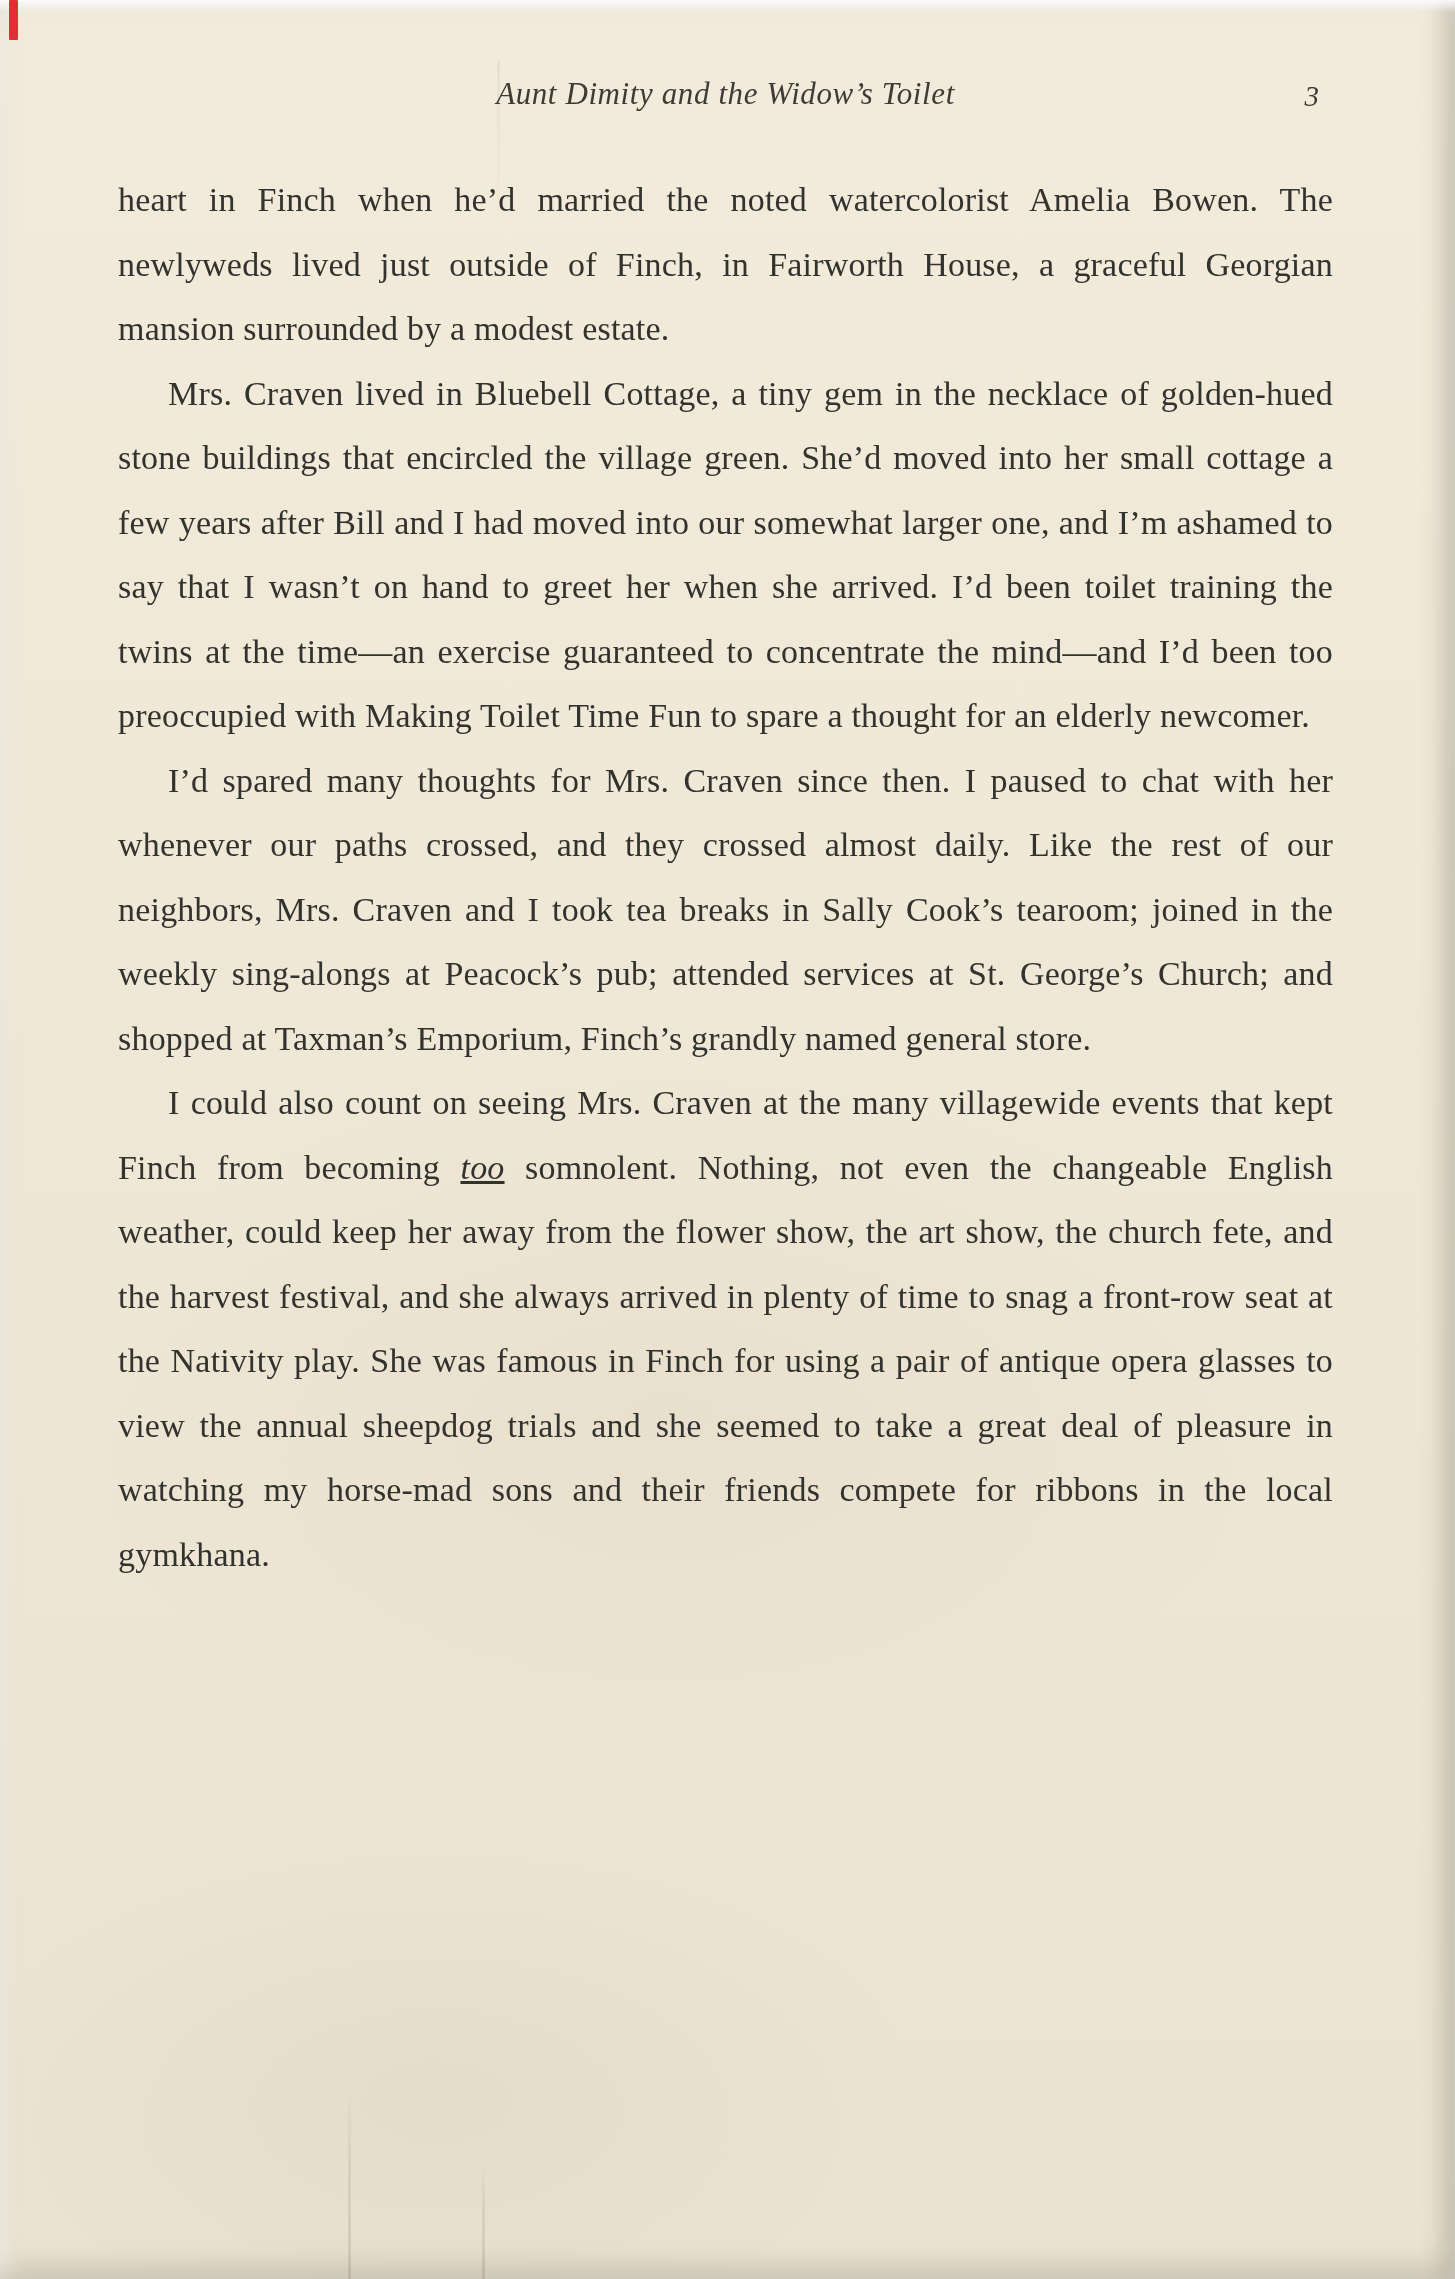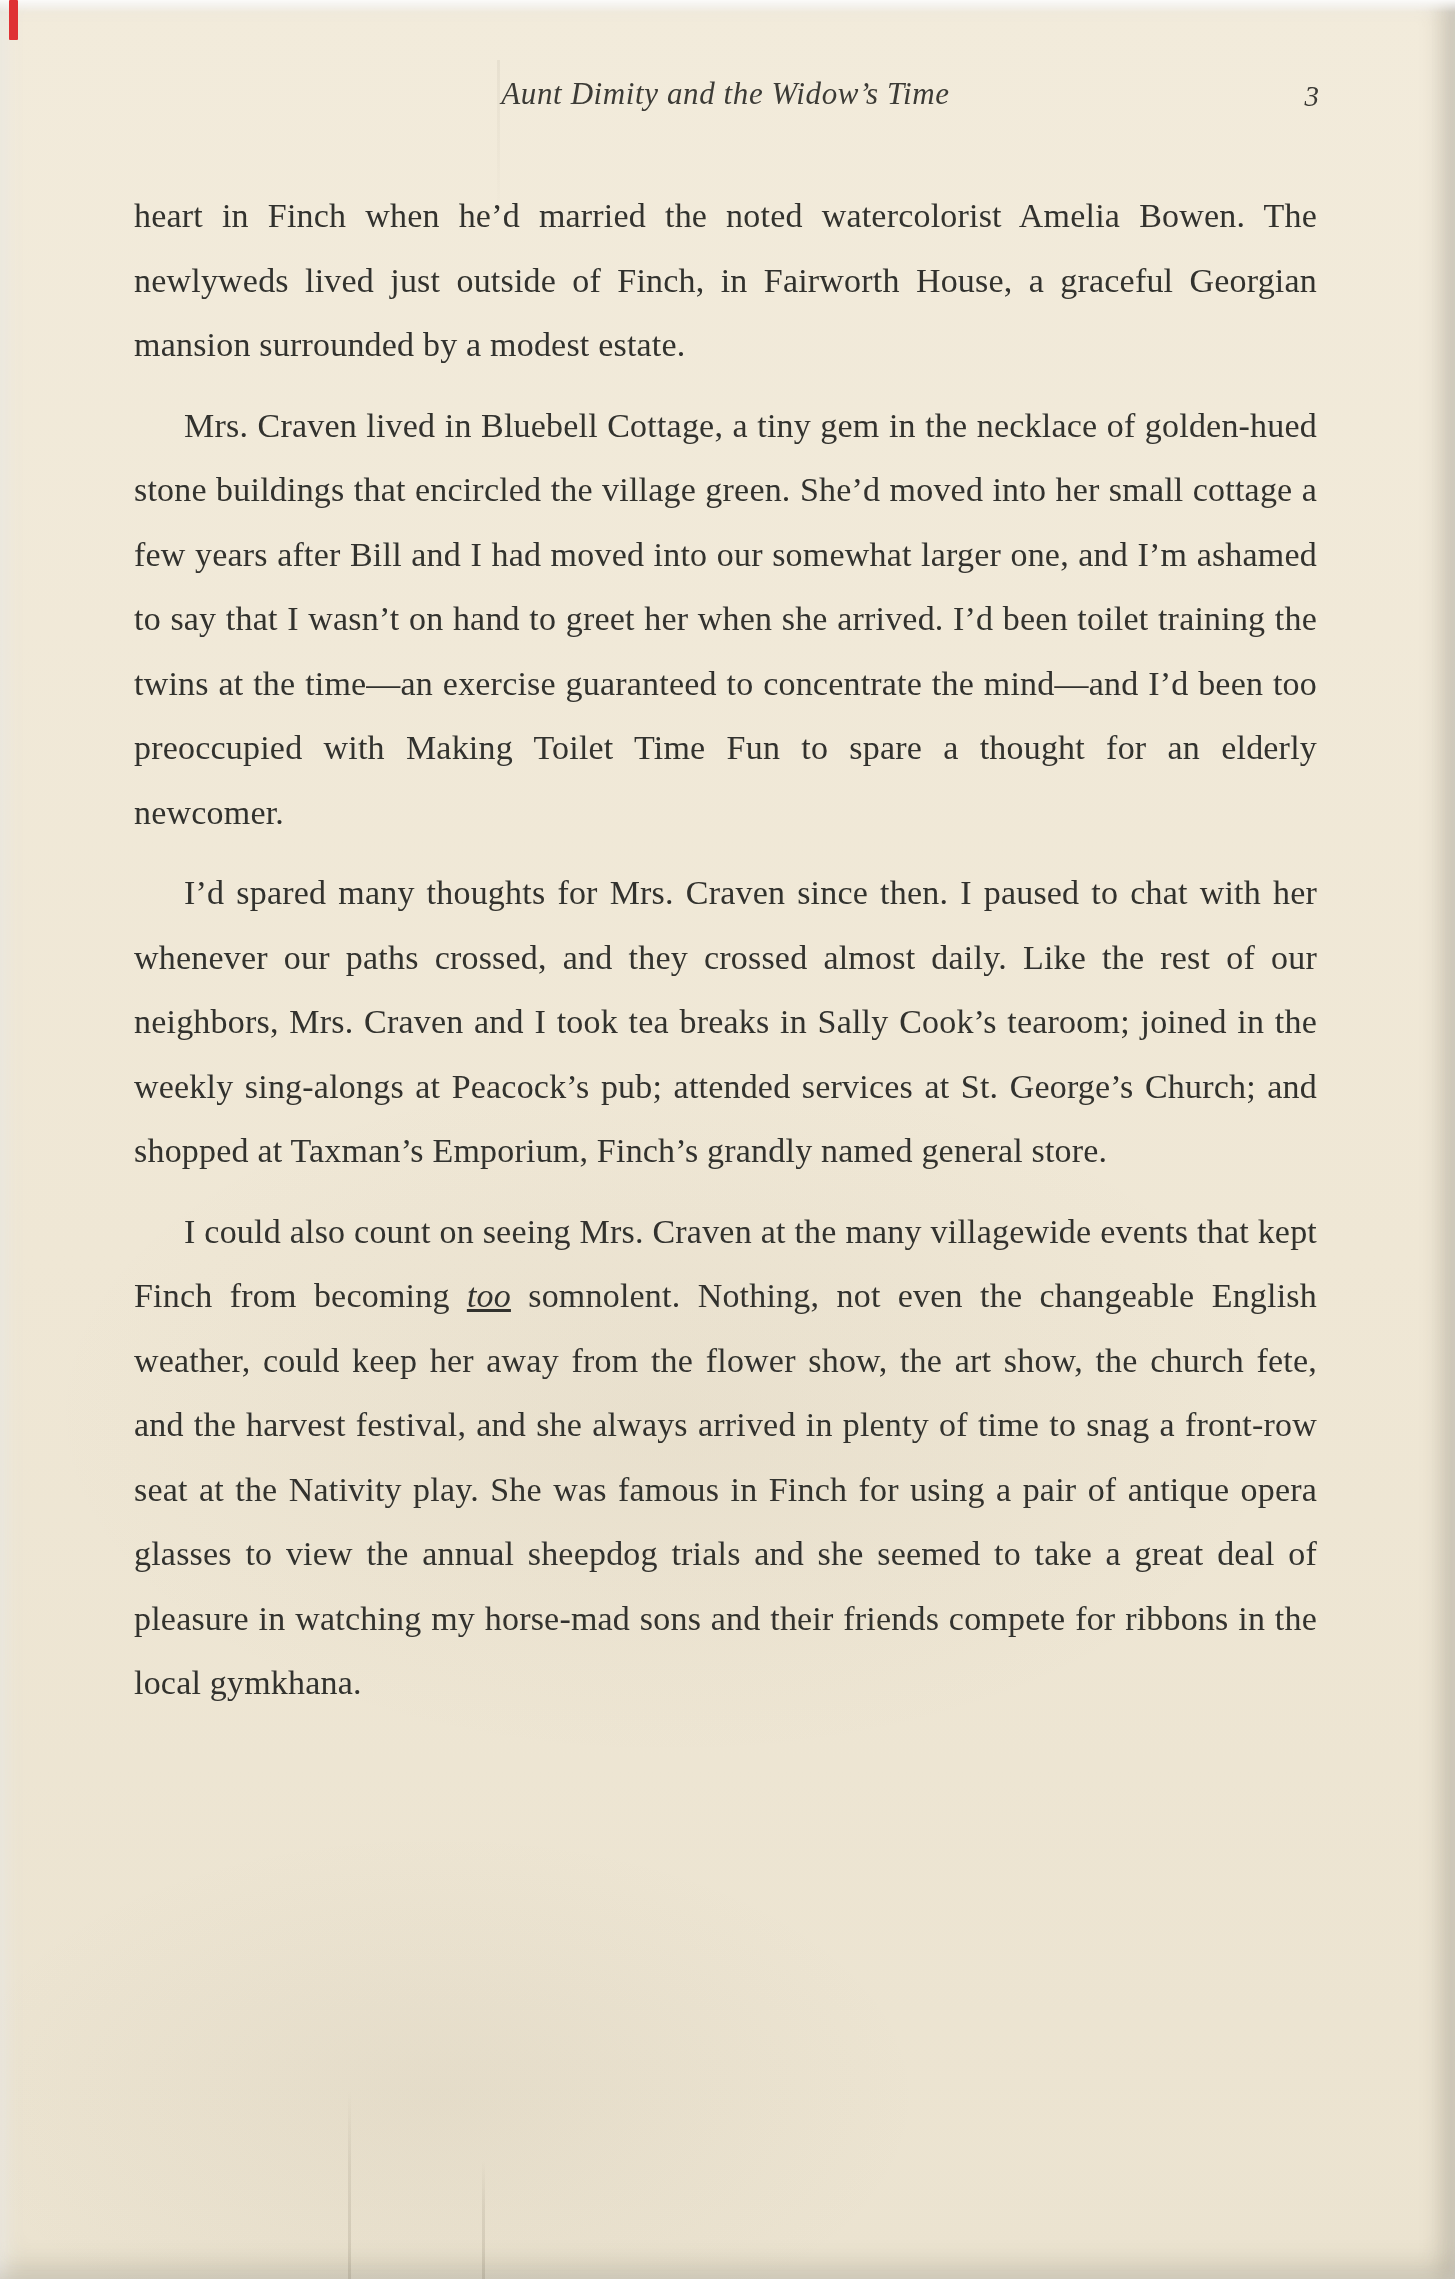--- a/index.html
+++ b/index.html
@@ -75,42 +75,42 @@
     position: absolute;
     left: 118px;
     top: 168px;
     width: 1215px;
     font-size: 34px;
     line-height: 64.5px;
     text-align: justify;
     letter-spacing: 0.2px;
   }
   .body-text p {
-    margin: 16px;
+    margin: 0;
   }
   .body-text p.indent {
     text-indent: 50px;
   }
   .italic {
     font-style: italic;
     text-decoration: underline;
   }
 </style>
 </head>
 <body>
 
 <div class="scan">
   <div class="edge-top"></div>
   <div class="red-mark"></div>
   <div class="crease crease-1"></div>
   <div class="crease crease-2"></div>
   <div class="crease crease-3"></div>
 
   <div class="header">
-    <span class="title">Aunt Dimity and the Widow’s Time</span>
+    <span class="title">Aunt Dimity and the Widow’s Toilet</span>
     <span class="page-num">3</span>
   </div>
 
   <div class="body-text">
       <p><span>heart in Finch when he’d married the noted watercolorist Amelia Bowen. The newlyweds lived just outside of Finch, in Fairworth House, a graceful Georgian mansion surrounded by a modest estate.</span></p>
       <p class="indent"><span>Mrs. Craven lived in Bluebell Cottage, a tiny gem in the necklace of golden-hued stone buildings that encircled the village green. She’d moved into her small cottage a few years after Bill and I had moved into our somewhat larger one, and I’m ashamed to say that I wasn’t on hand to greet her when she arrived. I’d been toilet training the twins at the time—an exercise guaranteed to concentrate the mind—and I’d been too preoccupied with Making Toilet Time Fun to spare a thought for an elderly newcomer.</span></p>
       <p class="indent"><span>I’d spared many thoughts for Mrs. Craven since then. I paused to chat with her whenever our paths crossed, and they crossed almost daily. Like the rest of our neighbors, Mrs. Craven and I took tea breaks in Sally Cook’s tearoom; joined in the weekly sing-alongs at Peacock’s pub; attended services at St. George’s Church; and shopped at Taxman’s Emporium, Finch’s grandly named general store.</span></p>
       <p class="indent"><span>I could also count on seeing Mrs. Craven at the many villagewide events that kept Finch from becoming </span><span class="italic">too</span><span> somnolent. Nothing, not even the changeable English weather, could keep her away from the flower show, the art show, the church fete, and the harvest festival, and she always arrived in plenty of time to snag a front-row seat at the Nativity play. She was famous in Finch for using a pair of antique opera glasses to view the annual sheepdog trials and she seemed to take a great deal of pleasure in watching my horse-mad sons and their friends compete for ribbons in the local gymkhana.</span></p>
     </div>
 </div>

